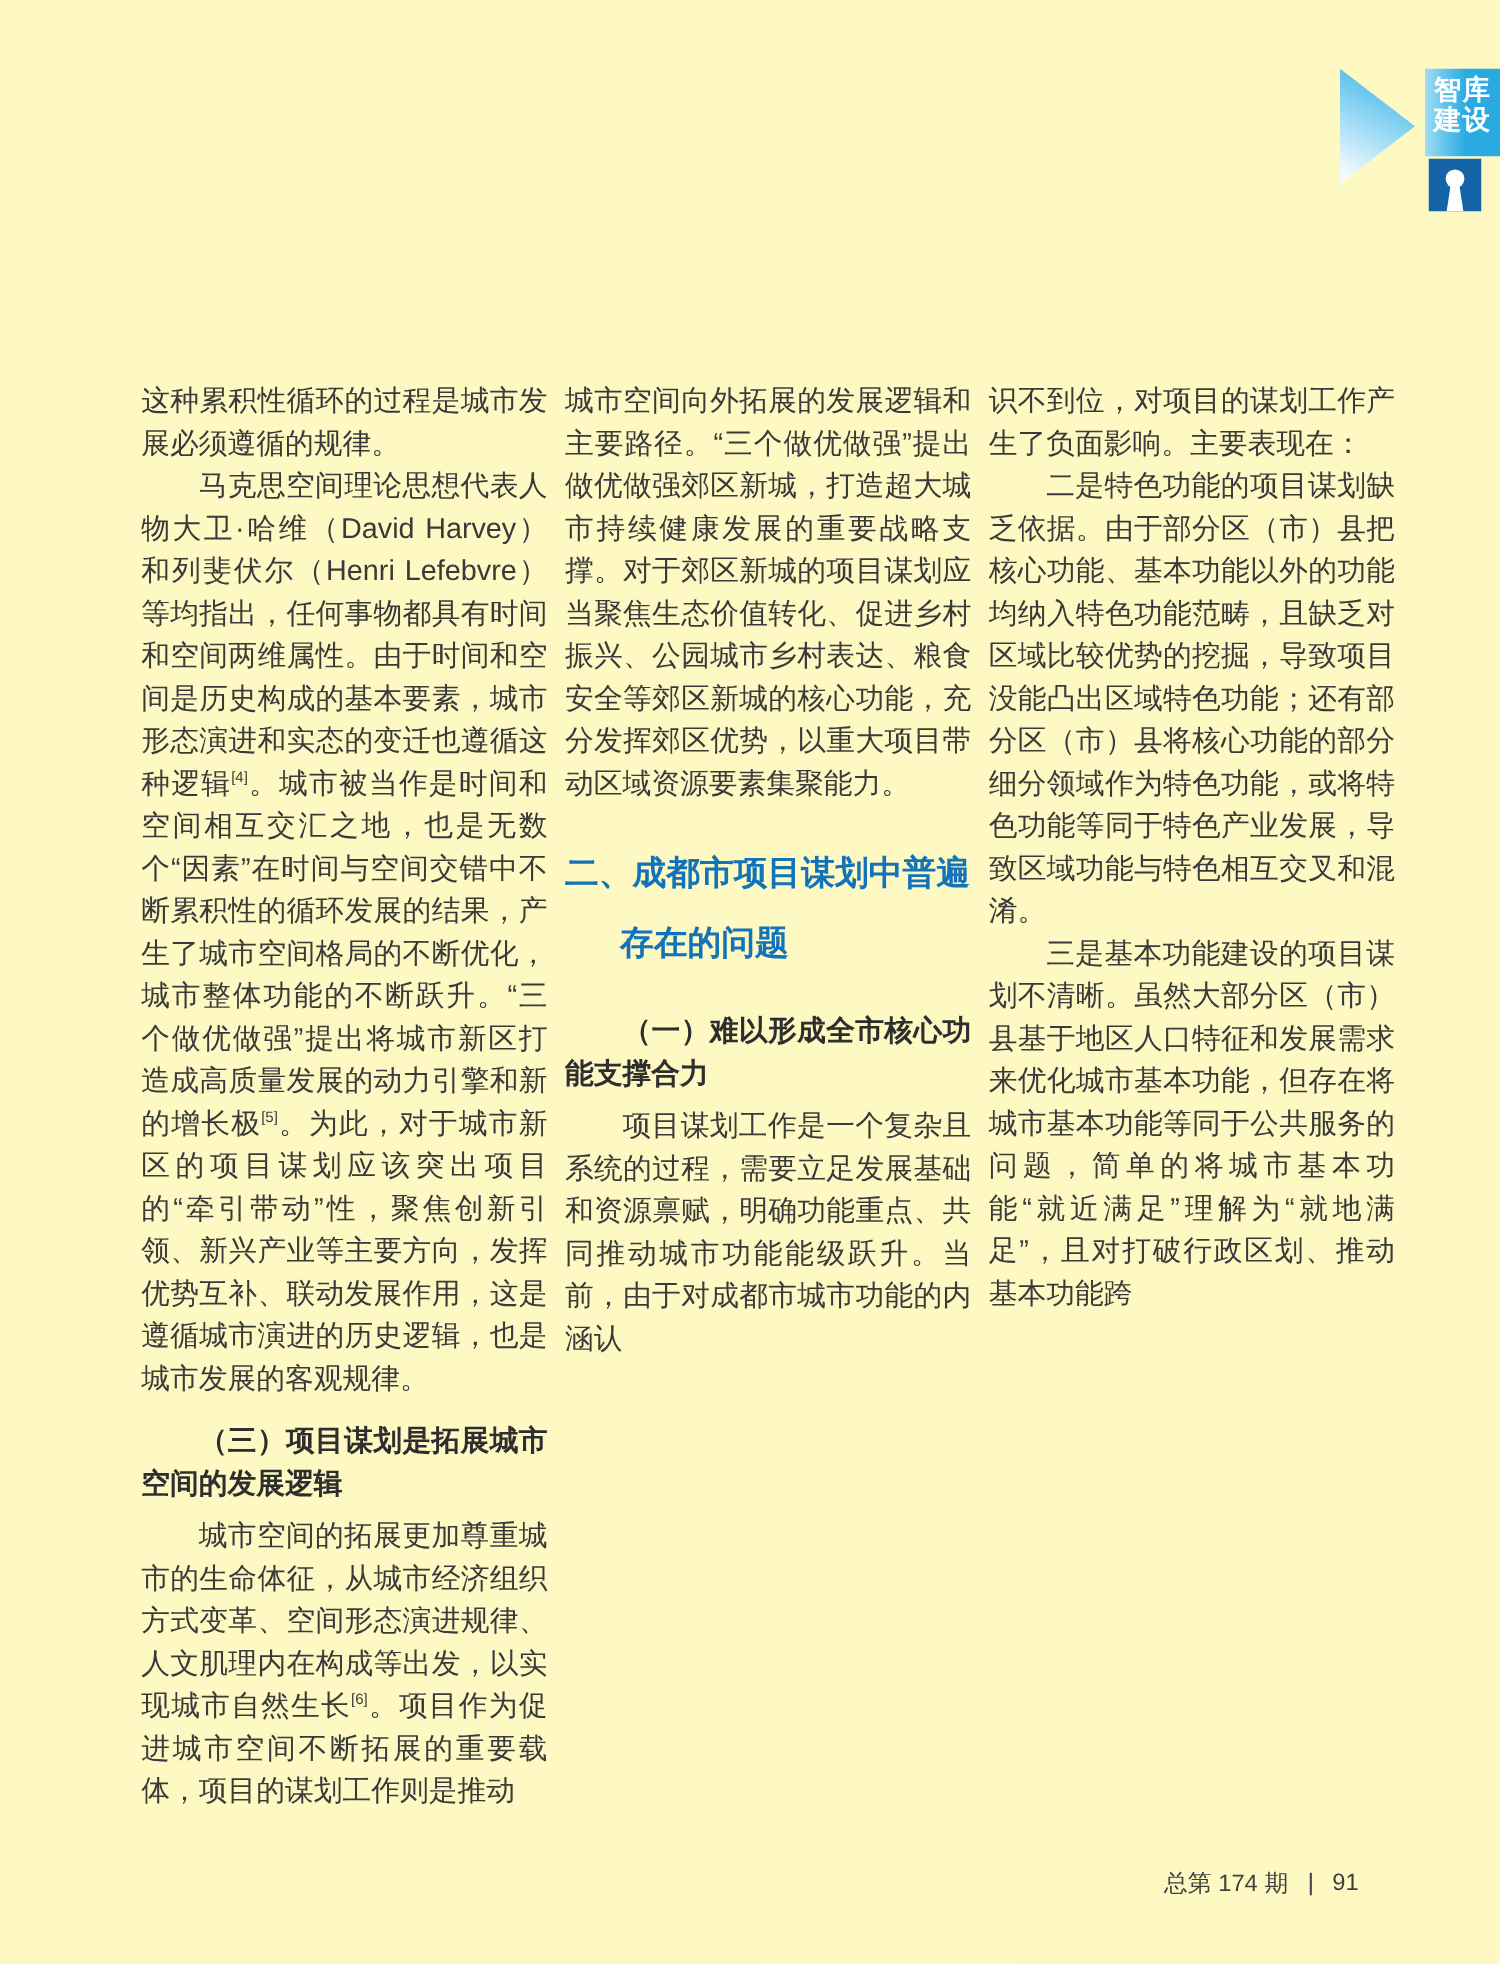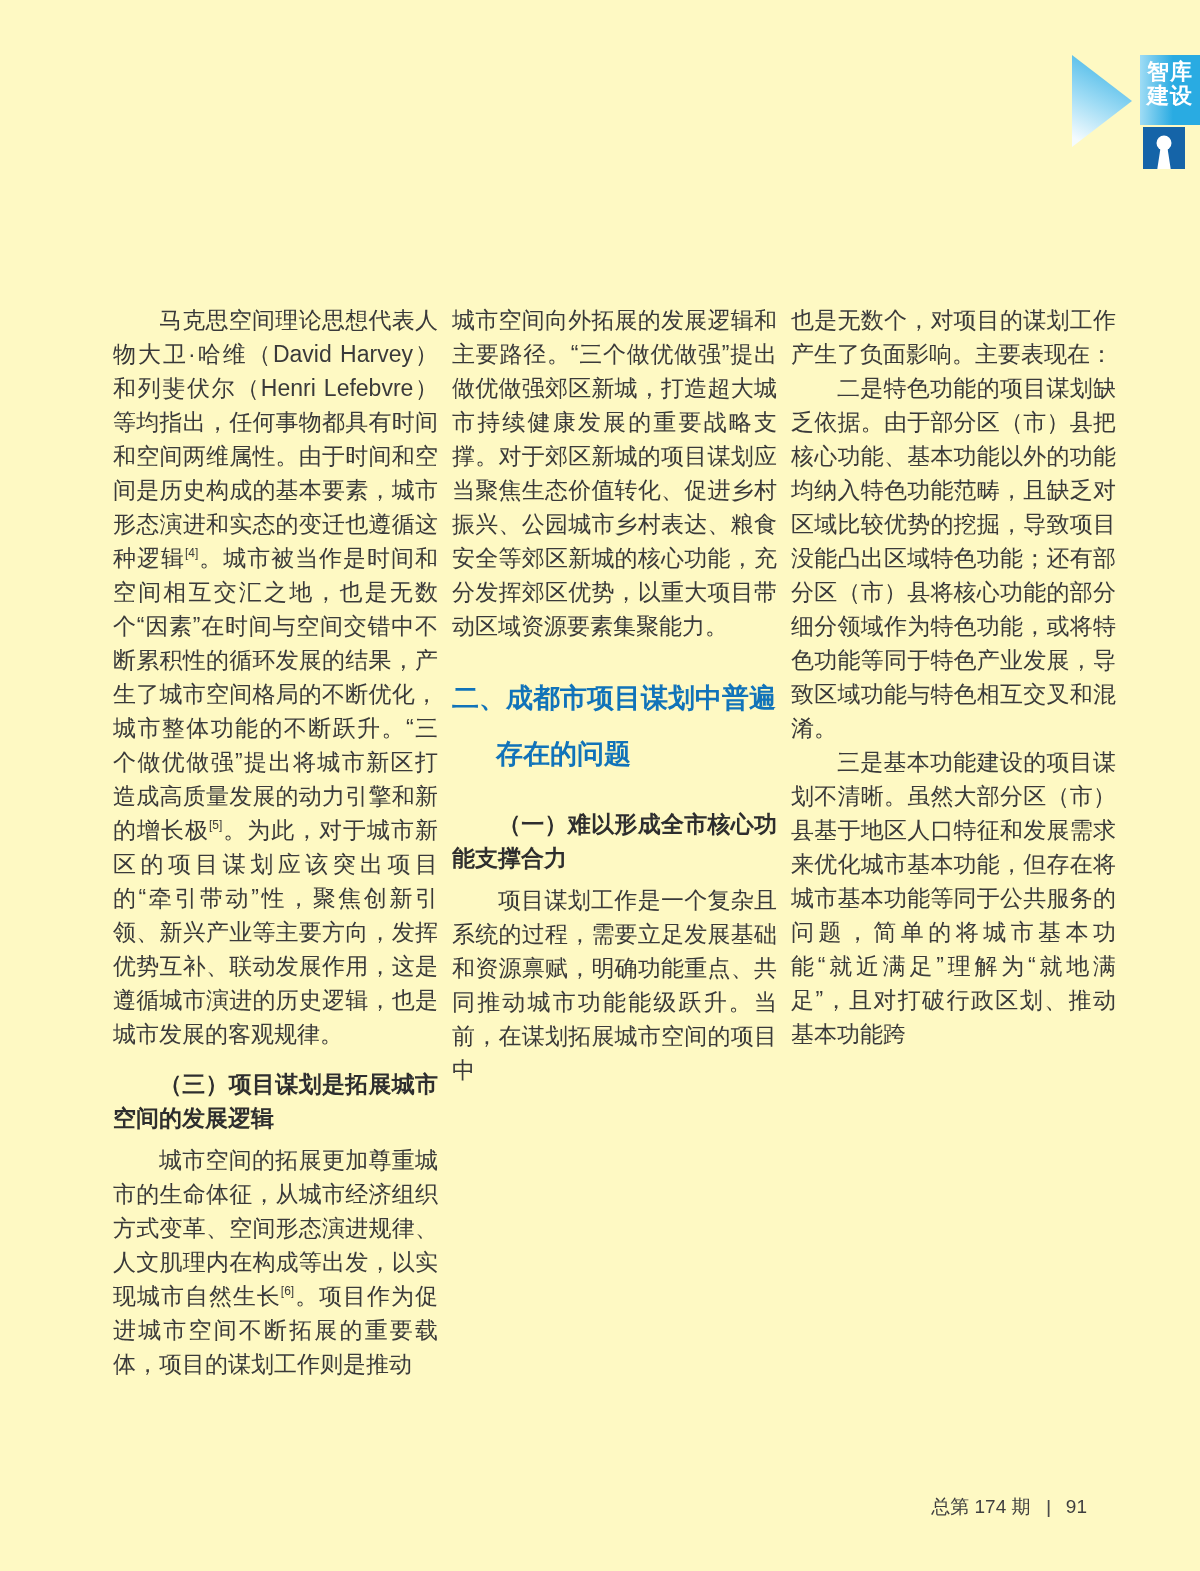--- a/index.html
+++ b/index.html
@@ -79,32 +79,33 @@
   </div>
   <div class="badge">
     <svg viewBox="0 0 42 42" aria-hidden="true">
       <circle cx="21" cy="16" r="7.5" fill="#ffffff"></circle>
       <path d="M17.6 20.5 L14.3 42 L27.7 42 L24.4 20.5 Z" fill="#ffffff"></path>
     </svg>
   </div>
 
   <div class="columns">
     <div class="col">
+        <p class="blk body-cont"><span>这种累积性循环的过程是城市发展必须遵循的规律。</span></p>
         <p class="blk body"><span>马克思空间理论思想代表人物大卫·哈维（David Harvey）和列斐伏尔（Henri Lefebvre）等均指出，任何事物都具有时间和空间两维属性。由于时间和空间是历史构成的基本要素，城市形态演进和实态的变迁也遵循这种逻辑</span><sup>[4]</sup><span>。城市被当作是时间和空间相互交汇之地，也是无数个“因素”在时间与空间交错中不断累积性的循环发展的结果，产生了城市空间格局的不断优化，城市整体功能的不断跃升。“三个做优做强”提出将城市新区打造成高质量发展的动力引擎和新的增长极</span><sup>[5]</sup><span>。为此，对于城市新区的项目谋划应该突出项目的“牵引带动”性，聚焦创新引领、新兴产业等主要方向，发挥优势互补、联动发展作用，这是遵循城市演进的历史逻辑，也是城市发展的客观规律。</span></p>
         <p class="blk subhead"><span>（三）项目谋划是拓展城市空间的发展逻辑</span></p>
         <p class="blk body"><span>城市空间的拓展更加尊重城市的生命体征，从城市经济组织方式变革、空间形态演进规律、人文肌理内在构成等出发，以实现城市自然生长</span><sup>[6]</sup><span>。项目作为促进城市空间不断拓展的重要载体，项目的谋划工作则是推动</span></p>
       </div>
     <div class="col">
         <p class="blk body-cont"><span>城市空间向外拓展的发展逻辑和主要路径。“三个做优做强”提出做优做强郊区新城，打造超大城市持续健康发展的重要战略支撑。对于郊区新城的项目谋划应当聚焦生态价值转化、促进乡村振兴、公园城市乡村表达、粮食安全等郊区新城的核心功能，充分发挥郊区优势，以重大项目带动区域资源要素集聚能力。</span></p>
         <p class="blk section"><span>二、成都市项目谋划中普遍存在的问题</span></p>
         <p class="blk subhead"><span>（一）难以形成全市核心功能支撑合力</span></p>
-        <p class="blk body"><span>项目谋划工作是一个复杂且系统的过程，需要立足发展基础和资源禀赋，明确功能重点、共同推动城市功能能级跃升。当前，在谋划拓展城市空间的项目中</span></p>
+        <p class="blk body"><span>项目谋划工作是一个复杂且系统的过程，需要立足发展基础和资源禀赋，明确功能重点、共同推动城市功能能级跃升。当前，由于对成都市城市功能的内涵认</span></p>
       </div>
     <div class="col">
-        <p class="blk body-cont"><span>也是无数个，对项目的谋划工作产生了负面影响。主要表现在：</span></p>
+        <p class="blk body-cont"><span>识不到位，对项目的谋划工作产生了负面影响。主要表现在：</span></p>
         <p class="blk body"><span>二是特色功能的项目谋划缺乏依据。由于部分区（市）县把核心功能、基本功能以外的功能均纳入特色功能范畴，且缺乏对区域比较优势的挖掘，导致项目没能凸出区域特色功能；还有部分区（市）县将核心功能的部分细分领域作为特色功能，或将特色功能等同于特色产业发展，导致区域功能与特色相互交叉和混淆。</span></p>
         <p class="blk body"><span>三是基本功能建设的项目谋划不清晰。虽然大部分区（市）县基于地区人口特征和发展需求来优化城市基本功能，但存在将城市基本功能等同于公共服务的问题，简单的将城市基本功能“就近满足”理解为“就地满足”，且对打破行政区划、推动基本功能跨</span></p>
       </div>
   </div>
 
   <div class="footer">
     <span>总第 174 期</span>
     <span class="sep">|</span>
     <span>91</span>
   </div>

